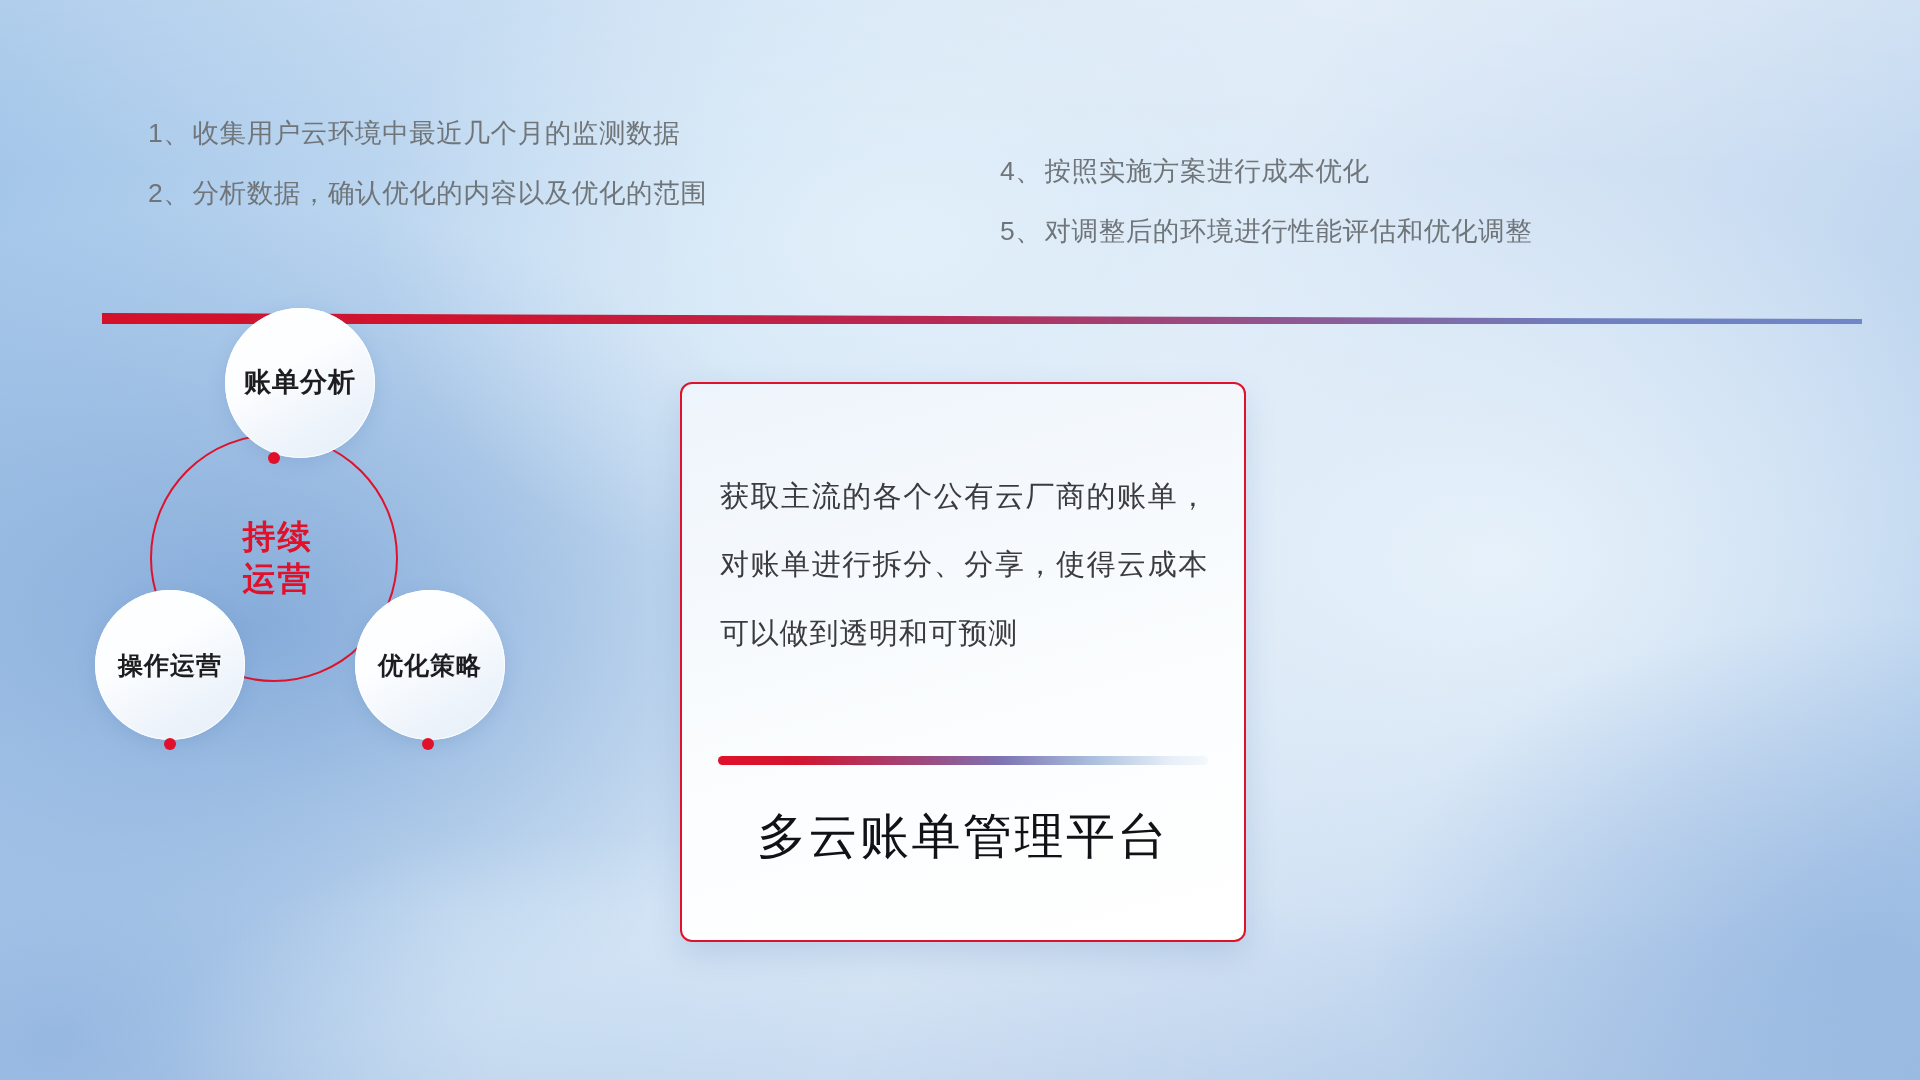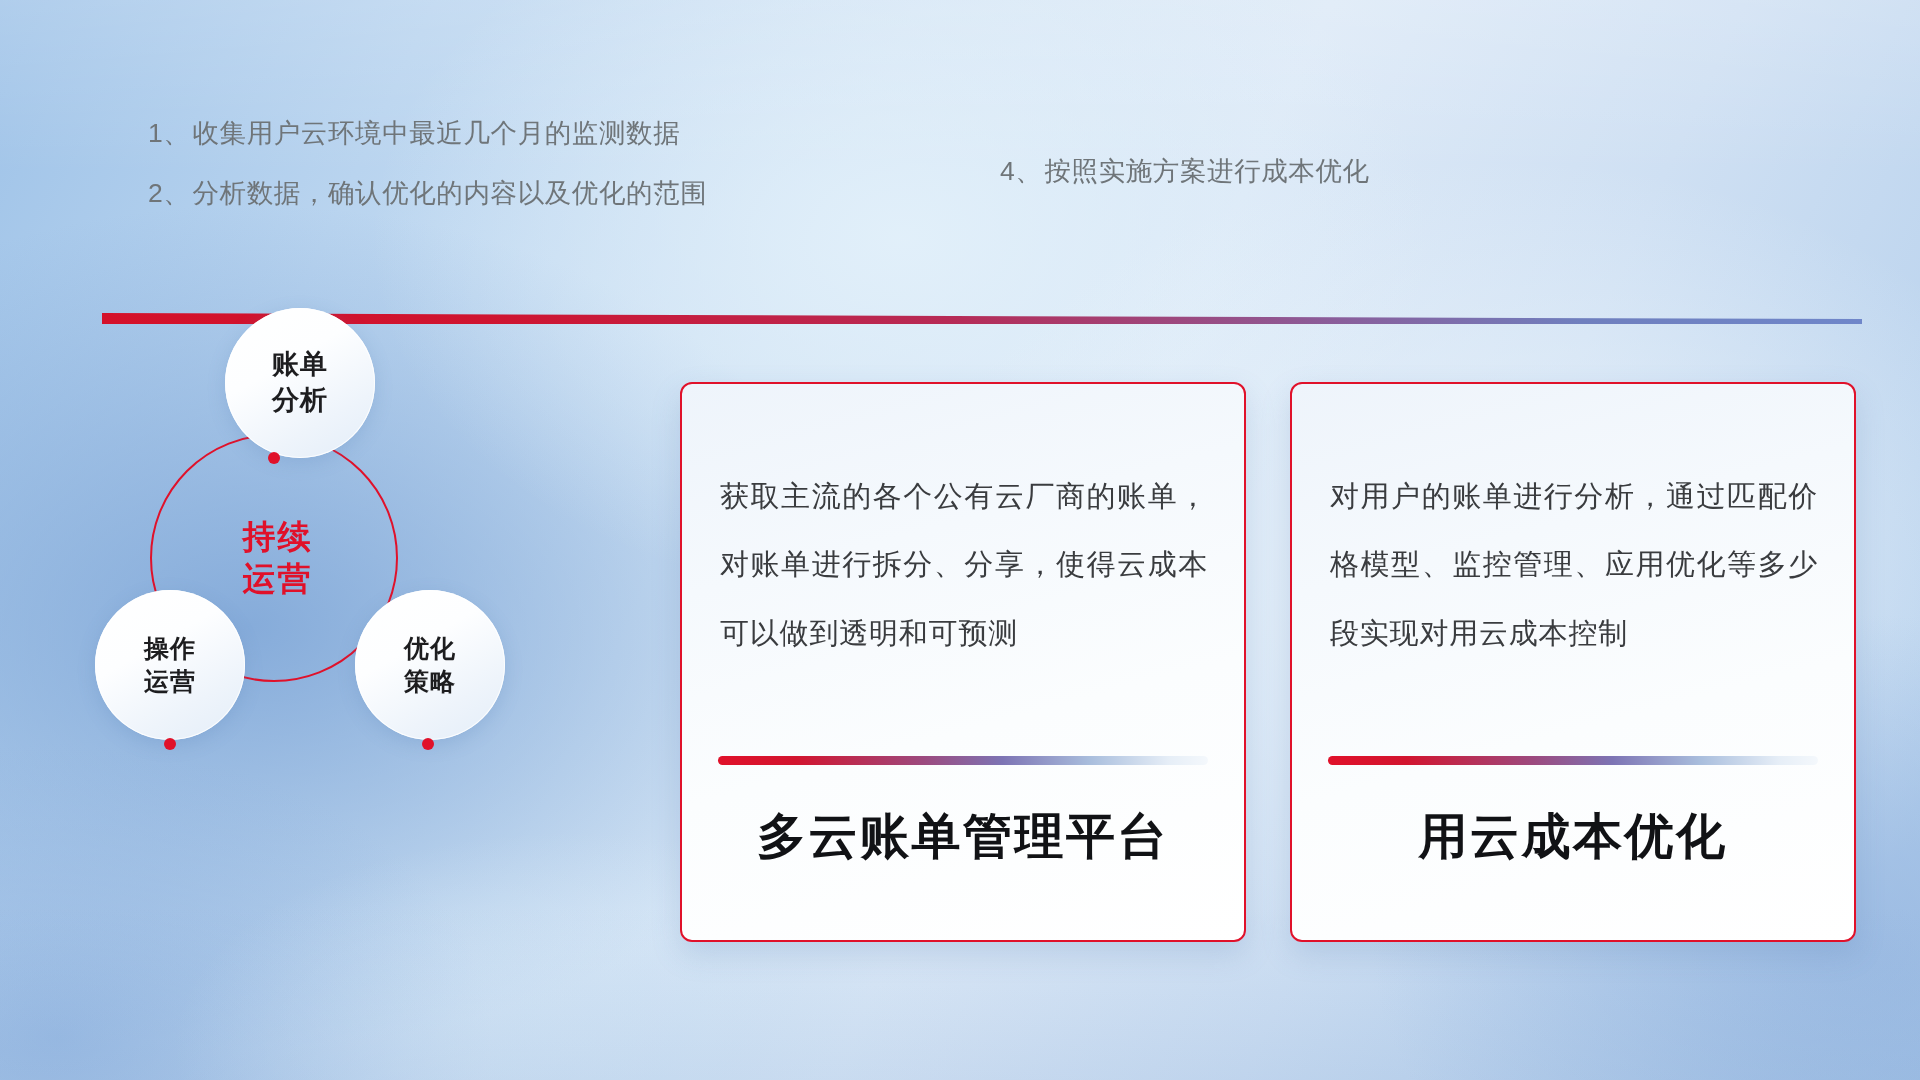--- a/index.html
+++ b/index.html
@@ -41,21 +41,21 @@
     background:linear-gradient(90deg,#d4112a 0%,#cf1430 22%,#b72a55 48%,#8a5d9a 70%,#6f7fbe 84%,#6f86c9 100%);
     clip-path:polygon(0 0, 100% 55%, 100% 100%, 0 100%);
   }
 
   
   #venn{position:absolute;left:92px;top:352px;width:480px;height:470px;}
   .vc{
     position:absolute;border-radius:50%;
     background:linear-gradient(150deg,#ffffff 0%,#fdfeff 38%,#eef4fb 72%,#e3edf8 100%);
     box-shadow:0 5px 18px rgba(86,126,180,.22), inset 0 0 0 1px rgba(255,255,255,.85);
-    display:flex;flex-direction:column;align-items:center;justify-content:center;
+    display:flex;flex-direction:row;align-items:center;justify-content:center;
   }
   .vc span{
     color:#1d1d1f;font-weight:bold;font-size:27px;line-height:1.32;
     letter-spacing:1px;white-space:nowrap;
   }
   .vc-top{left:133px;top:-44px;width:150px;height:150px;}
   .vc-bl{left:3px;top:238px;width:150px;height:150px;}
   .vc-br{left:263px;top:238px;width:150px;height:150px;}
   .vc-bl span,.vc-br span{font-size:25px;}
 
@@ -89,21 +89,21 @@
     position:absolute;left:38px;right:36px;top:78px;
     color:#3a3c3f;font-size:29px;line-height:2.36;letter-spacing:.8px;
     text-align:justify;text-align-last:left;
   }
   .card .rule{
     position:absolute;left:36px;right:36px;top:372px;height:9px;border-radius:5px;
     background:linear-gradient(90deg,#e0112a 0%,#d2152f 16%,#9c4a7f 42%,#7d74b4 58%,#a9bedd 76%,#e6eef7 92%,#f4f8fc 100%);
   }
   .card .title{
     position:absolute;left:0;right:0;top:420px;text-align:center;
-    color:#111215;font-weight:bold;font-size:49px;letter-spacing:2.5px;
+    color:#111215;font-weight:normal;font-size:49px;letter-spacing:2.5px;
   }
 </style>
 </head>
 <body>
 
 <div id="bg">
   <div class="bgl b1"></div>
   <div class="bgl b2"></div>
   <div class="bgl b3"></div>
   <div class="bgl b4"></div>
@@ -121,20 +121,23 @@
         <span class="num">1、</span><span>收集用户云环境中最近几个月的监测数据</span>
       </div>
       <div class="li">
         <span class="num">2、</span><span>分析数据，确认优化的内容以及优化的范围</span>
       </div>
     </div>
 
     <div class="list right">
       <div class="li">
         <span class="num">4、</span><span>按照实施方案进行成本优化</span>
+      </div>
+      <div class="li">
+        <span class="num">5、</span><span>对调整后的环境进行性能评估和优化调整</span>
       </div>
     </div>
   </div>
 
   <div id="divider">
     <div class="wedge"></div>
   </div>
 
   <div id="venn">
     <div id="ring"></div>
@@ -161,19 +164,14 @@
     <div class="dot dot-bl"></div>
     <div class="dot dot-br"></div>
   </div>
 
   <div class="card" id="card1">
     <div class="body">获取主流的各个公有云厂商的账单，对账单进行拆分、分享，使得云成本可以做到透明和可预测</div>
     <div class="rule"></div>
     <div class="title">多云账单管理平台</div>
   </div>
 
-  <div class="card" id="card2">
-    <div class="body">对用户的账单进行分析，通过匹配价格模型、监控管理、应用优化等多少段实现对用云成本控制</div>
-    <div class="rule"></div>
-    <div class="title">用云成本优化</div>
-  </div>
 
 </div>
 
 </body></html>

